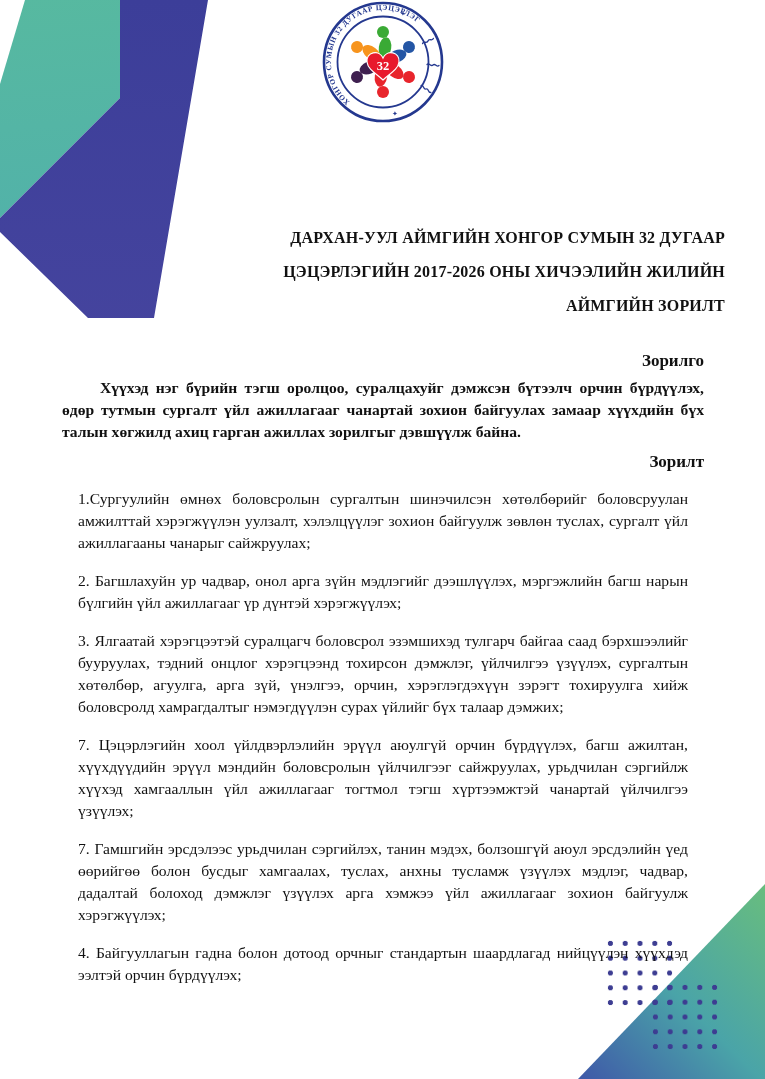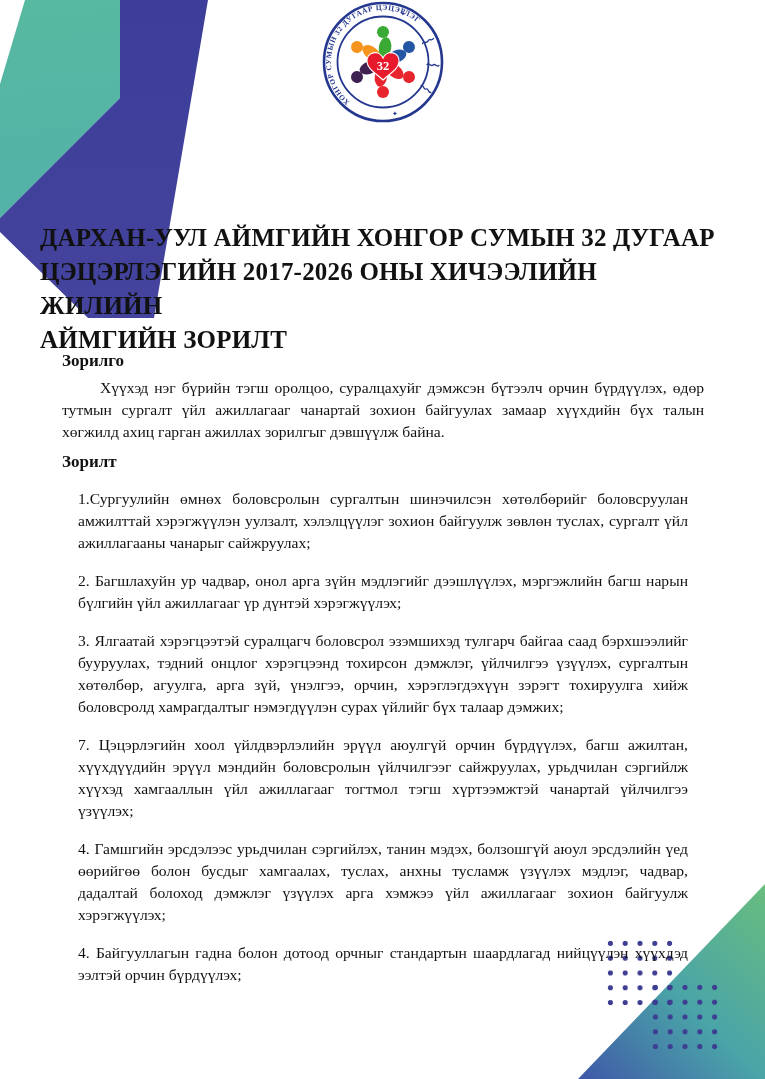--- a/index.html
+++ b/index.html
@@ -29,30 +29,31 @@
     position:absolute;width:74px;height:74px;
     background-image:radial-gradient(circle,#3d3d92 2.3px,rgba(0,0,0,0) 2.9px);
     background-size:14.8px 14.8px;
   }
   .dots-a{left:603px;top:936px;}
   .dots-b{left:648px;top:980px;}
   
   .logo{position:absolute;left:319px;top:0px;}
   
   .title{
-    position:absolute;top:221px;left:40px;width:685px;text-align:left;
-    font-weight:bold;font-size:25px;line-height:34px;letter-spacing:.2px;
+    position:absolute;top:221px;left:40px;width:685px;text-align:right;
+    font-weight:bold;font-size:16px;line-height:34px;letter-spacing:.2px;
   }
   .content{position:absolute;left:62px;top:351px;width:642px;}
   .section-heading{
-    text-align:left;font-weight:bold;font-size:17px;margin:0 0 6px 0;
+    text-align:right;font-weight:bold;font-size:17px;margin:0 0 6px 0;
   }
   .goal-body{
     text-align:justify;text-indent:38px;font-size:15.6px;line-height:22px;
     margin:0 0 9px 0;
+    font-weight:bold;
   }
   .objective-item{
     text-align:justify;font-size:15.6px;line-height:22px;margin:16px;
   }
 </style>
 </head>
 <body>
 
 <div id="page">
 
@@ -110,17 +111,17 @@
 
   <div class="content">
     <p class="section-heading">Зорилго</p>
     <p class="goal-body">Хүүхэд нэг бүрийн тэгш оролцоо, суралцахуйг дэмжсэн бүтээлч орчин бүрдүүлэх, өдөр тутмын сургалт үйл ажиллагааг чанартай зохион байгуулах замаар хүүхдийн бүх талын хөгжилд ахиц гарган ажиллах зорилгыг дэвшүүлж байна.</p>
 
     <p class="section-heading">Зорилт</p>
     <p class="objective-item">1.Сургуулийн өмнөх боловсролын сургалтын шинэчилсэн хөтөлбөрийг боловсруулан амжилттай хэрэгжүүлэн уулзалт, хэлэлцүүлэг зохион байгуулж зөвлөн туслах, сургалт үйл ажиллагааны чанарыг сайжруулах;</p>
     <p class="objective-item">2. Багшлахуйн ур чадвар, онол арга зүйн мэдлэгийг дээшлүүлэх, мэргэжлийн багш нарын бүлгийн үйл ажиллагааг үр дүнтэй хэрэгжүүлэх;</p>
     <p class="objective-item">3. Ялгаатай хэрэгцээтэй суралцагч боловсрол эзэмшихэд тулгарч байгаа саад бэрхшээлийг бууруулах, тэдний онцлог хэрэгцээнд тохирсон дэмжлэг, үйлчилгээ үзүүлэх, сургалтын хөтөлбөр, агуулга, арга зүй, үнэлгээ, орчин, хэрэглэгдэхүүн зэрэгт тохируулга хийж боловсролд хамрагдалтыг нэмэгдүүлэн сурах үйлийг бүх талаар дэмжих;</p>
     <p class="objective-item">7. Цэцэрлэгийн хоол үйлдвэрлэлийн эрүүл аюулгүй орчин бүрдүүлэх, багш ажилтан, хүүхдүүдийн эрүүл мэндийн боловсролын үйлчилгээг сайжруулах, урьдчилан сэргийлж хүүхэд хамгааллын үйл ажиллагааг тогтмол тэгш хүртээмжтэй чанартай үйлчилгээ үзүүлэх;</p>
-    <p class="objective-item">4. Гамшгийн эрсдэлээс урьдчилан сэргийлэх, танин мэдэх, болзошгүй аюул эрсдэлийн үед өөрийгөө болон бусдыг хамгаалах, туслах, анхны тусламж үзүүлэх мэдлэг, чадвар, дадалтай болоход дэмжлэг үзүүлэх арга хэмжээ үйл ажиллагааг зохион байгуулж хэрэгжүүлэх;</p>
+    <p class="objective-item">7. Гамшгийн эрсдэлээс урьдчилан сэргийлэх, танин мэдэх, болзошгүй аюул эрсдэлийн үед өөрийгөө болон бусдыг хамгаалах, туслах, анхны тусламж үзүүлэх мэдлэг, чадвар, дадалтай болоход дэмжлэг үзүүлэх арга хэмжээ үйл ажиллагааг зохион байгуулж хэрэгжүүлэх;</p>
     <p class="objective-item">4. Байгууллагын гадна болон дотоод орчныг стандартын шаардлагад нийцүүлэн хүүхдэд ээлтэй орчин бүрдүүлэх;</p>
   </div>
 
 </div>
 
 </body></html>

